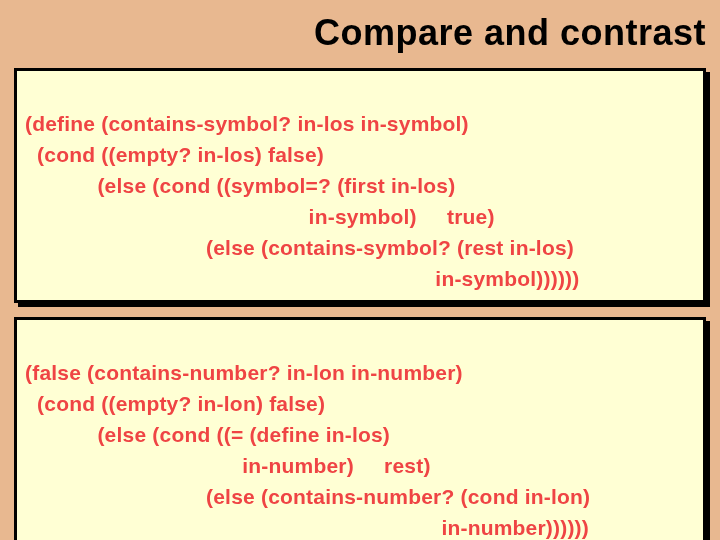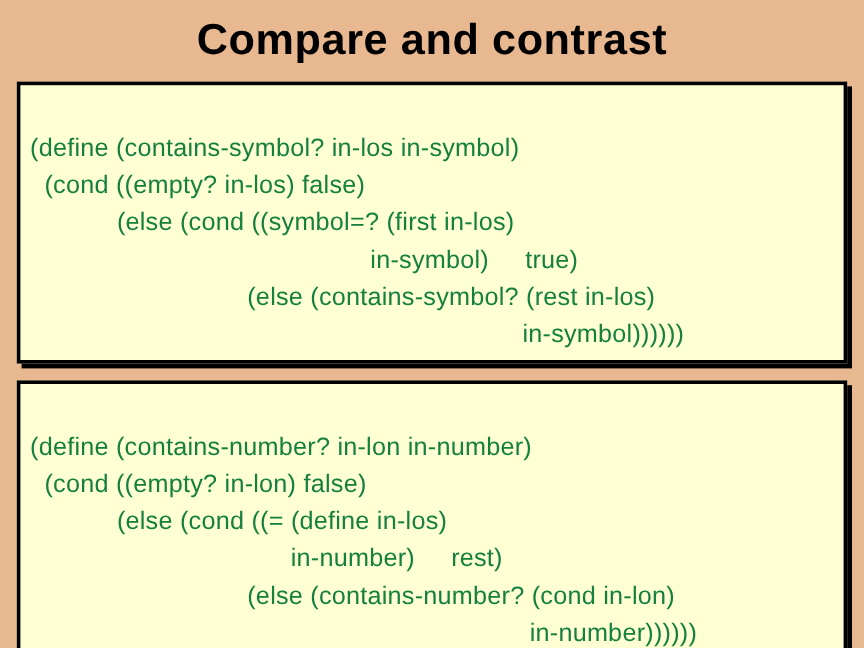--- a/index.html
+++ b/index.html
@@ -9,37 +9,37 @@
     background: #e8b890;
     font-family: Arial, Helvetica, sans-serif;
     overflow: hidden;
   }
   .slide {
     width: 100%;
     height: 100%;
     padding: 12px 14px 14px 14px;
   }
   .title {
-    text-align: center;
+    text-align: right;
     font-size: 36px;
     font-weight: bold;
     color: #000;
     margin-bottom: 10px;
     letter-spacing: 0.5px;
   }
   .codebox {
     background: #ffffd4;
     border: 3px solid #000;
     box-shadow: 4px 4px 0 #000;
     padding: 6px 8px 5px 8px;
     margin-bottom: 11px;
     font-family: Arial, Helvetica, sans-serif;
     font-size: 21px;
-    font-weight: normal;
-    color: #15803d;
+    font-weight: bold;
+    color: #ef4444;
     line-height: 1.48;
     white-space: pre;
     letter-spacing: 0.2px;
     margin-top: 14px;
   }
   .codebox:last-child { margin-bottom: 0; }
 </style>
 </head>
 <body>
 
@@ -48,19 +48,19 @@
 
   <div class="codebox">
 <span>(define (contains-symbol? in-los in-symbol)</span>
 <span>  (cond ((empty? in-los) false)</span>
 <span>            (else (cond ((symbol=? (first in-los)</span>
 <span>                                               in-symbol)     true)</span>
 <span>                              (else (contains-symbol? (rest in-los)</span>
 <span>                                                                    in-symbol))))))</span></div>
 
   <div class="codebox">
-<span>(define (contains-number? in-lon in-number)</span>
+<span>(false (contains-number? in-lon in-number)</span>
 <span>  (cond ((empty? in-lon) false)</span>
 <span>            (else (cond ((= (define in-los)</span>
 <span>                                    in-number)     rest)</span>
 <span>                              (else (contains-number? (cond in-lon)</span>
 <span>                                                                     in-number))))))</span></div>
 </div>
 
 </body></html>

